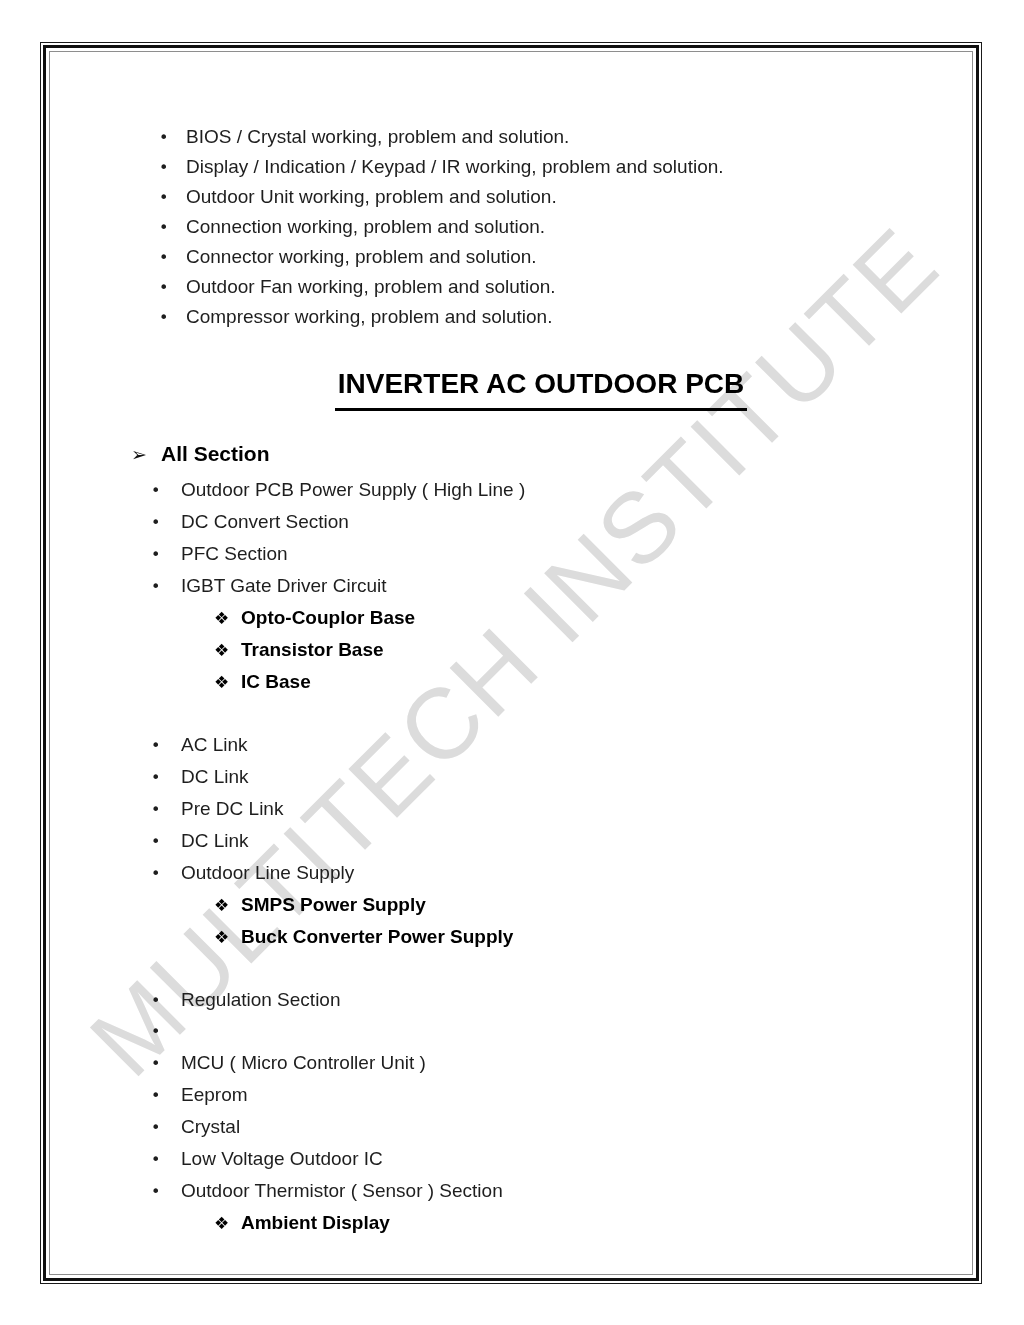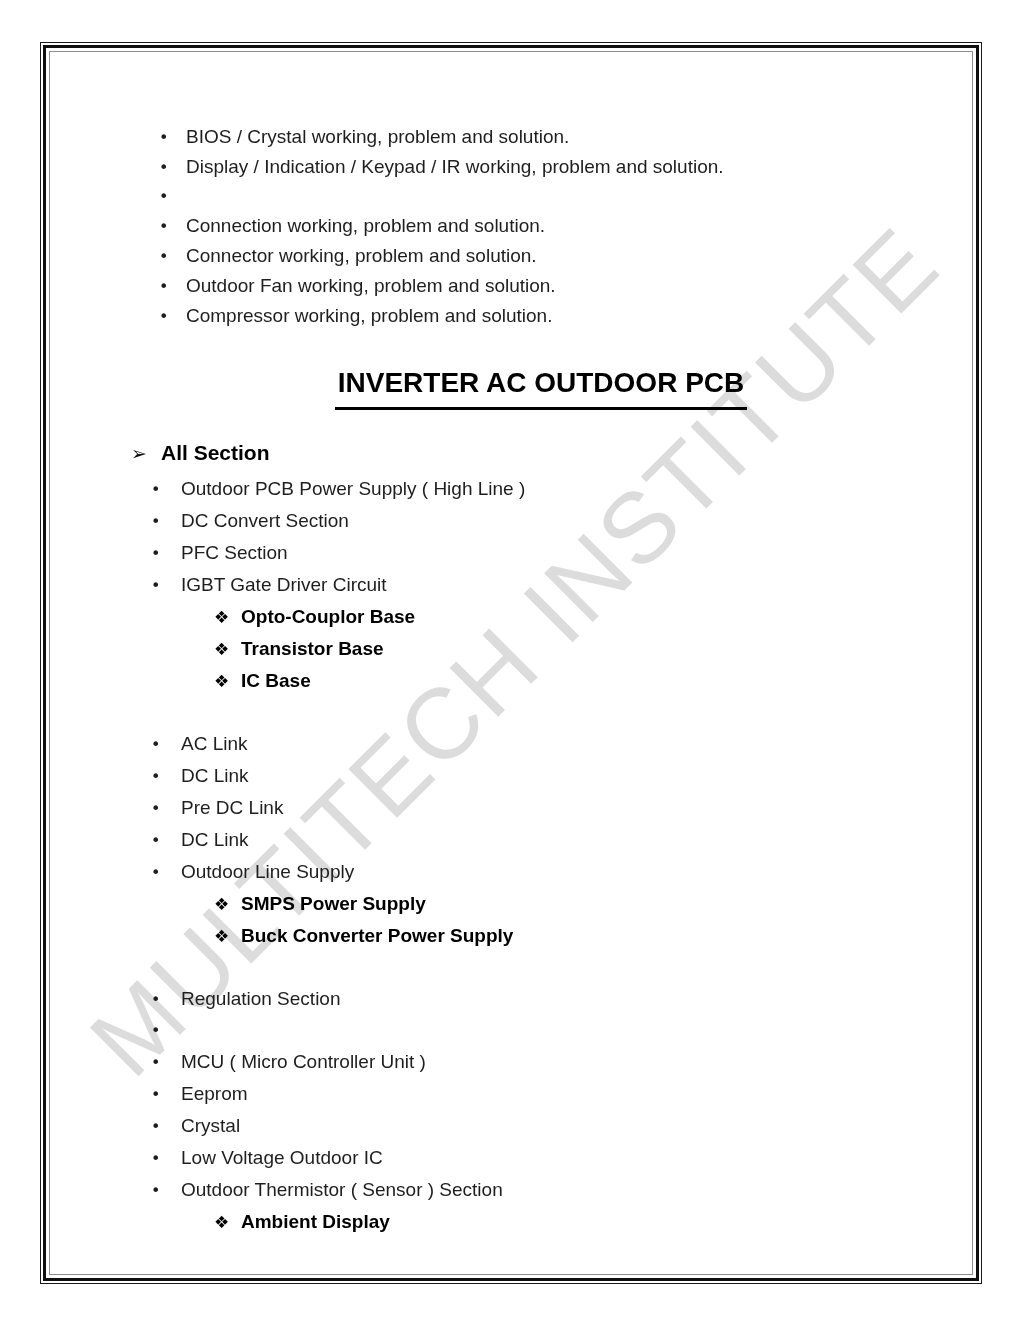--- a/index.html
+++ b/index.html
@@ -73,20 +73,21 @@
             <div class="row bullet">
               <span class="marker">•</span>
               <span class="txt">BIOS / Crystal working, problem and solution.</span>
             </div>
             <div class="row bullet">
               <span class="marker">•</span>
               <span class="txt">Display / Indication / Keypad / IR working, problem and solution.</span>
             </div>
             <div class="row bullet">
               <span class="marker">•</span>
+              <span class="txt">Outdoor Unit working, problem and solution.</span>
             </div>
             <div class="row bullet">
               <span class="marker">•</span>
               <span class="txt">Connection working, problem and solution.</span>
             </div>
             <div class="row bullet">
               <span class="marker">•</span>
               <span class="txt">Connector working, problem and solution.</span>
             </div>
             <div class="row bullet">

